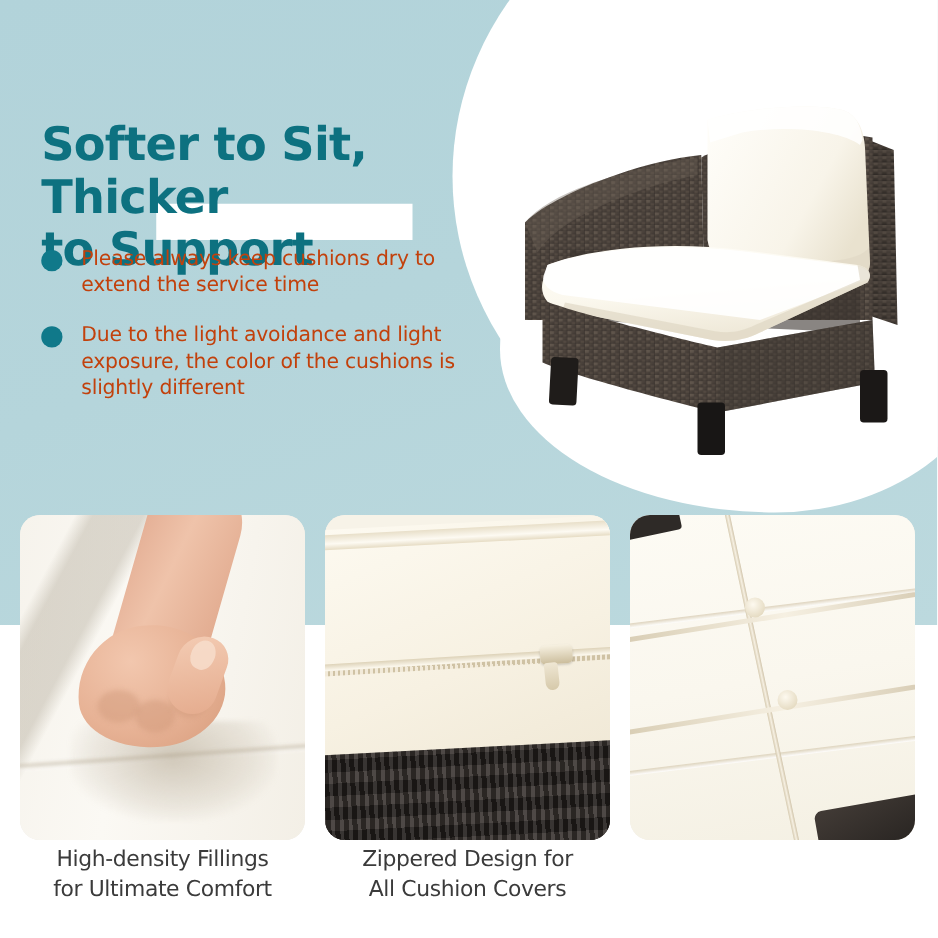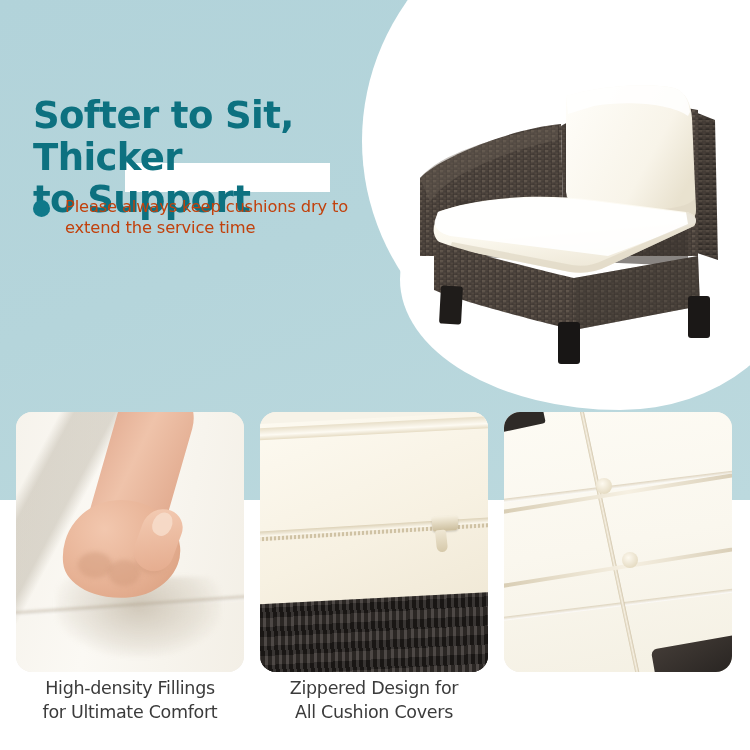--- a/index.html
+++ b/index.html
@@ -457,20 +457,24 @@
     <div class="headline-underline"></div>
     <h1 class="headline">Softer to Sit, Thicker
 to Support</h1>
   </div>
 
   <div class="bullets">
     <div class="bullet">
       <span class="bullet-dot"></span>
       <span class="bullet-text">Please always keep cushions dry to extend the service time</span>
     </div>
+    <div class="bullet">
+      <span class="bullet-dot"></span>
+      <span class="bullet-text">Due to the light avoidance and light exposure, the color of the cushions is slightly different</span>
+    </div>
   </div>
 
   <div class="panels">
 
     <div class="panel panel-1">
       <div class="ph ph1">
         <div class="crease"></div>
         <div class="dent"></div>
         <div class="arm"></div>
         <div class="fist"></div>

